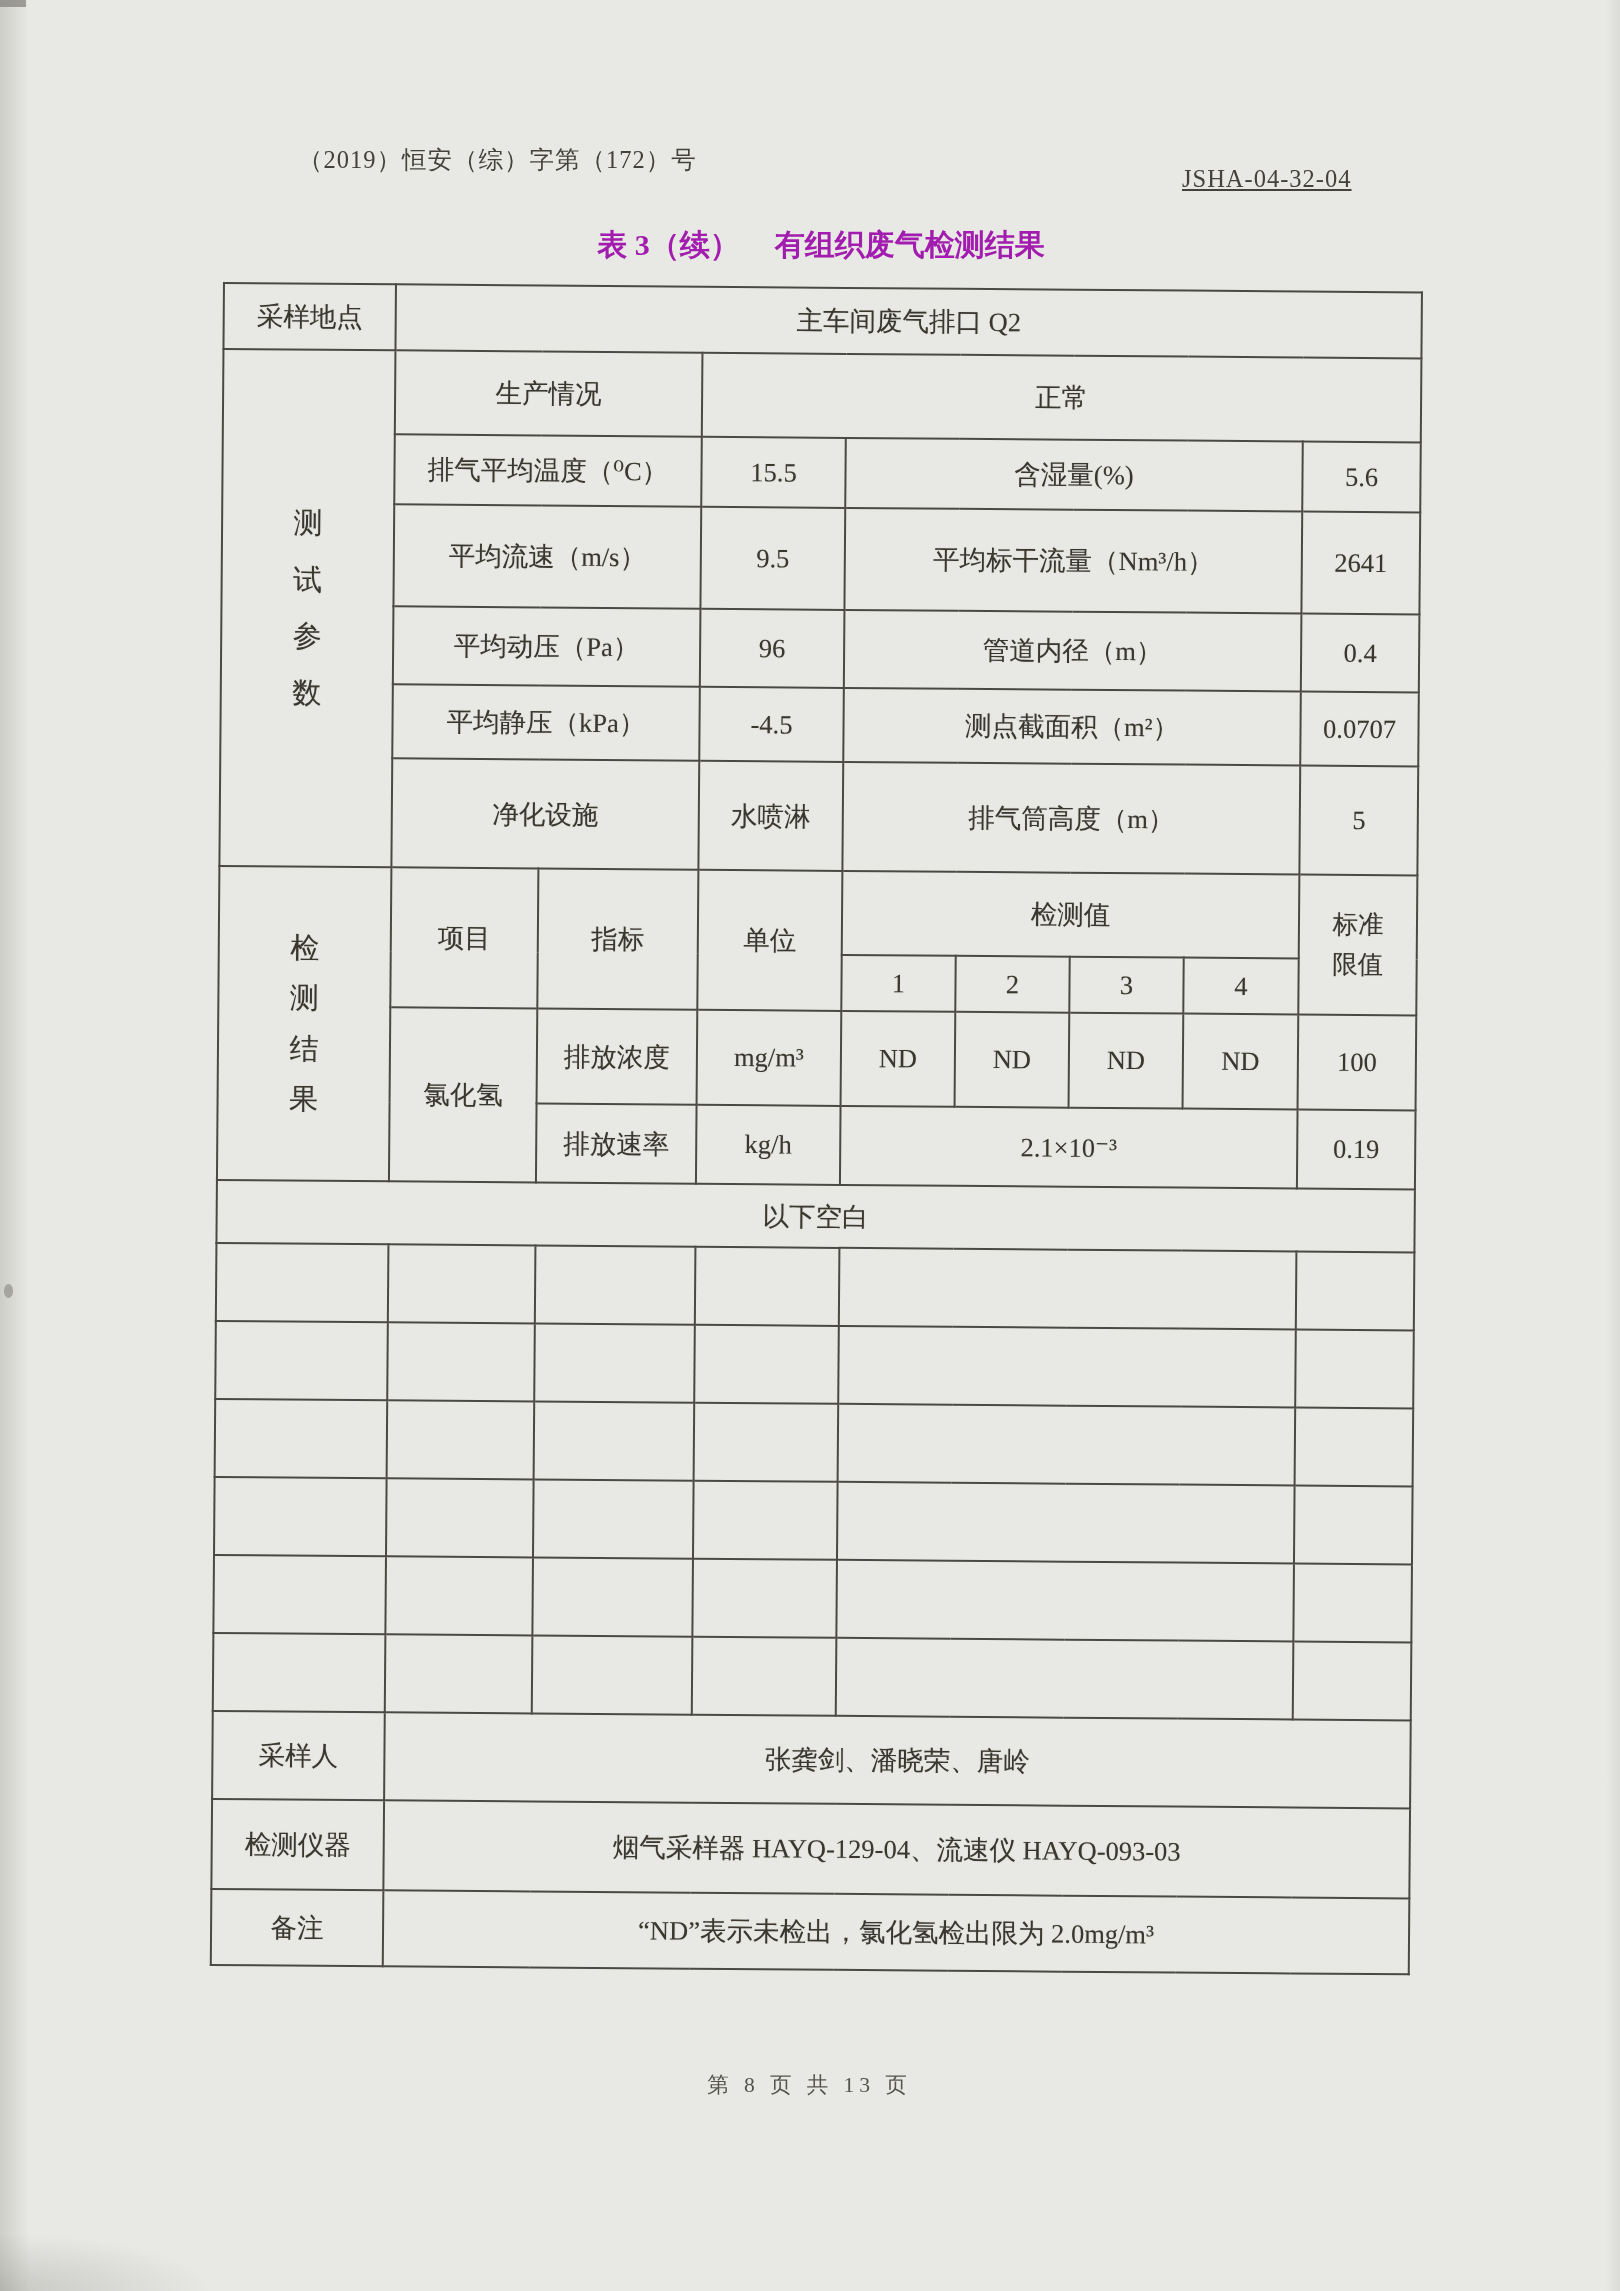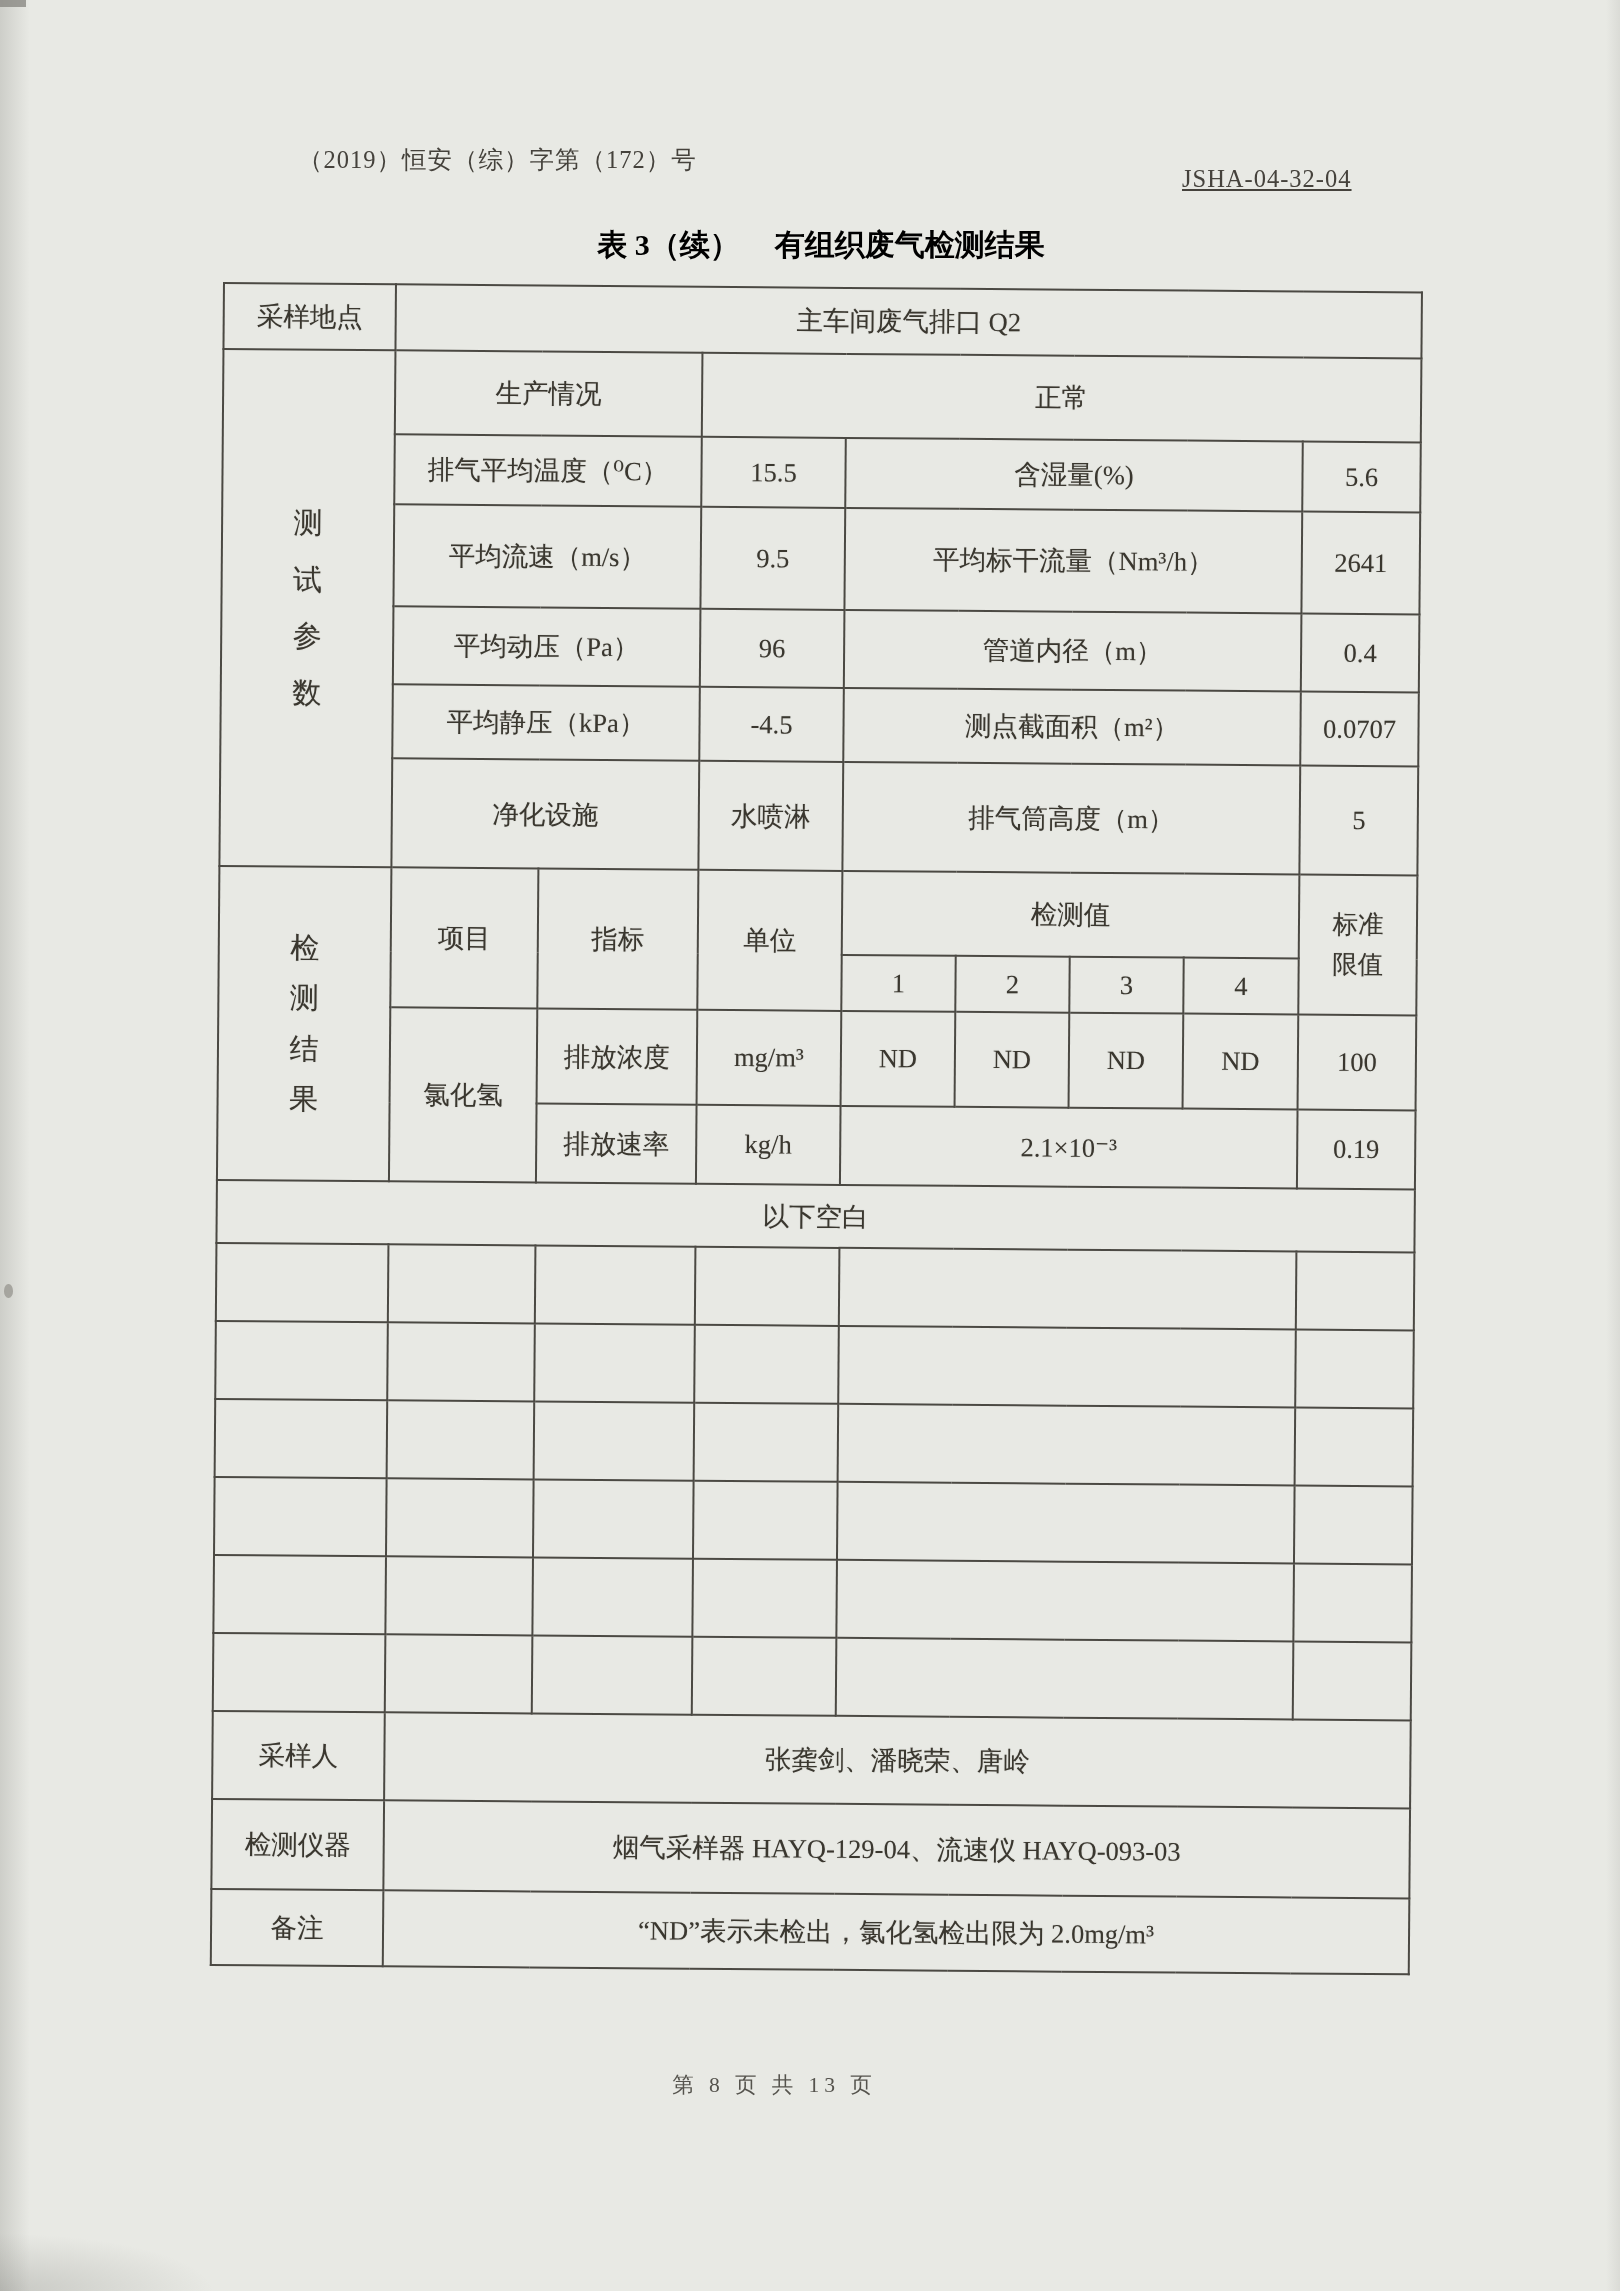--- a/index.html
+++ b/index.html
@@ -18,24 +18,24 @@
   .edge-right{position:absolute;right:0;top:0;width:13.7px;height:100%;
     background:linear-gradient(to left,rgba(120,120,114,0.12),rgba(120,120,114,0));pointer-events:none;}
   .corner-tl{position:absolute;left:0;top:0;width:25.5px;height:6.9px;background:#84837e;opacity:.75;}
   .corner-bl{position:absolute;left:0;bottom:0;width:216px;height:59px;
     background:radial-gradient(ellipse at bottom left,rgba(100,100,95,0.25),rgba(100,100,95,0) 70%);}
   .speck{position:absolute;left:3.9px;top:1284px;width:8.8px;height:13.7px;border-radius:50%;background:#9a9992;opacity:.8;}
 
   .doc-number{position:absolute;left:298px;top:143px;font-size:24.5px;letter-spacing:1px;color:#45423c;text-align:right;}
   .doc-code{position:absolute;left:1182px;top:165px;font-size:24.5px;letter-spacing:1px;color:#45423c;text-decoration:underline;}
   .page-title{position:absolute;left:223px;top:225px;width:1196px;text-align:center;
-    font-size:30px;font-weight:bold;color:#000000;white-space:nowrap;}
+    font-size:30px;font-weight:bold;color:#a21caf;white-space:nowrap;}
   .page-title .t2{margin-left:35px;}
   .page-footer{position:absolute;left:0;top:2070px;width:1549px;text-align:center;
-    font-size:21.6px;letter-spacing:4.9px;color:#55534d;}
+    font-size:21.6px;letter-spacing:4.9px;color:#55534d;padding-left:35px;}
 
   .table-wrap{position:absolute;left:223px;top:282px;transform:rotate(0.45deg);transform-origin:0 0;}
   table.report{border-collapse:collapse;table-layout:fixed;width:1196px;}
   table.report td{
     border:2px solid #4b4943;
     text-align:center;vertical-align:middle;
     font-size:26.5px;color:#3a372f;
     padding:0 3.9px;overflow:hidden;
     text-shadow:0 0 1px rgba(70,66,60,0.35);
   }

